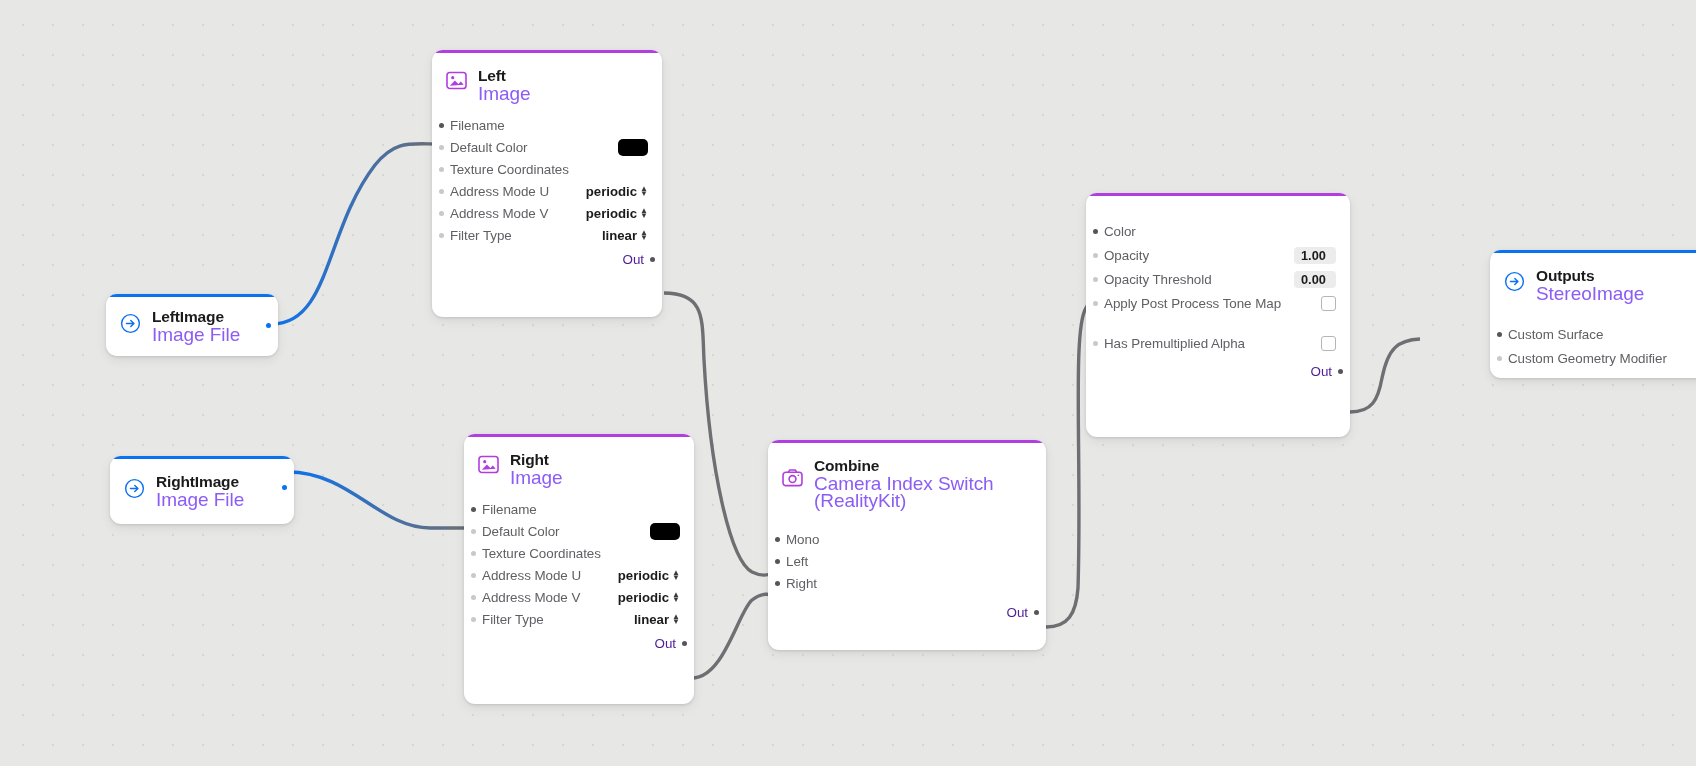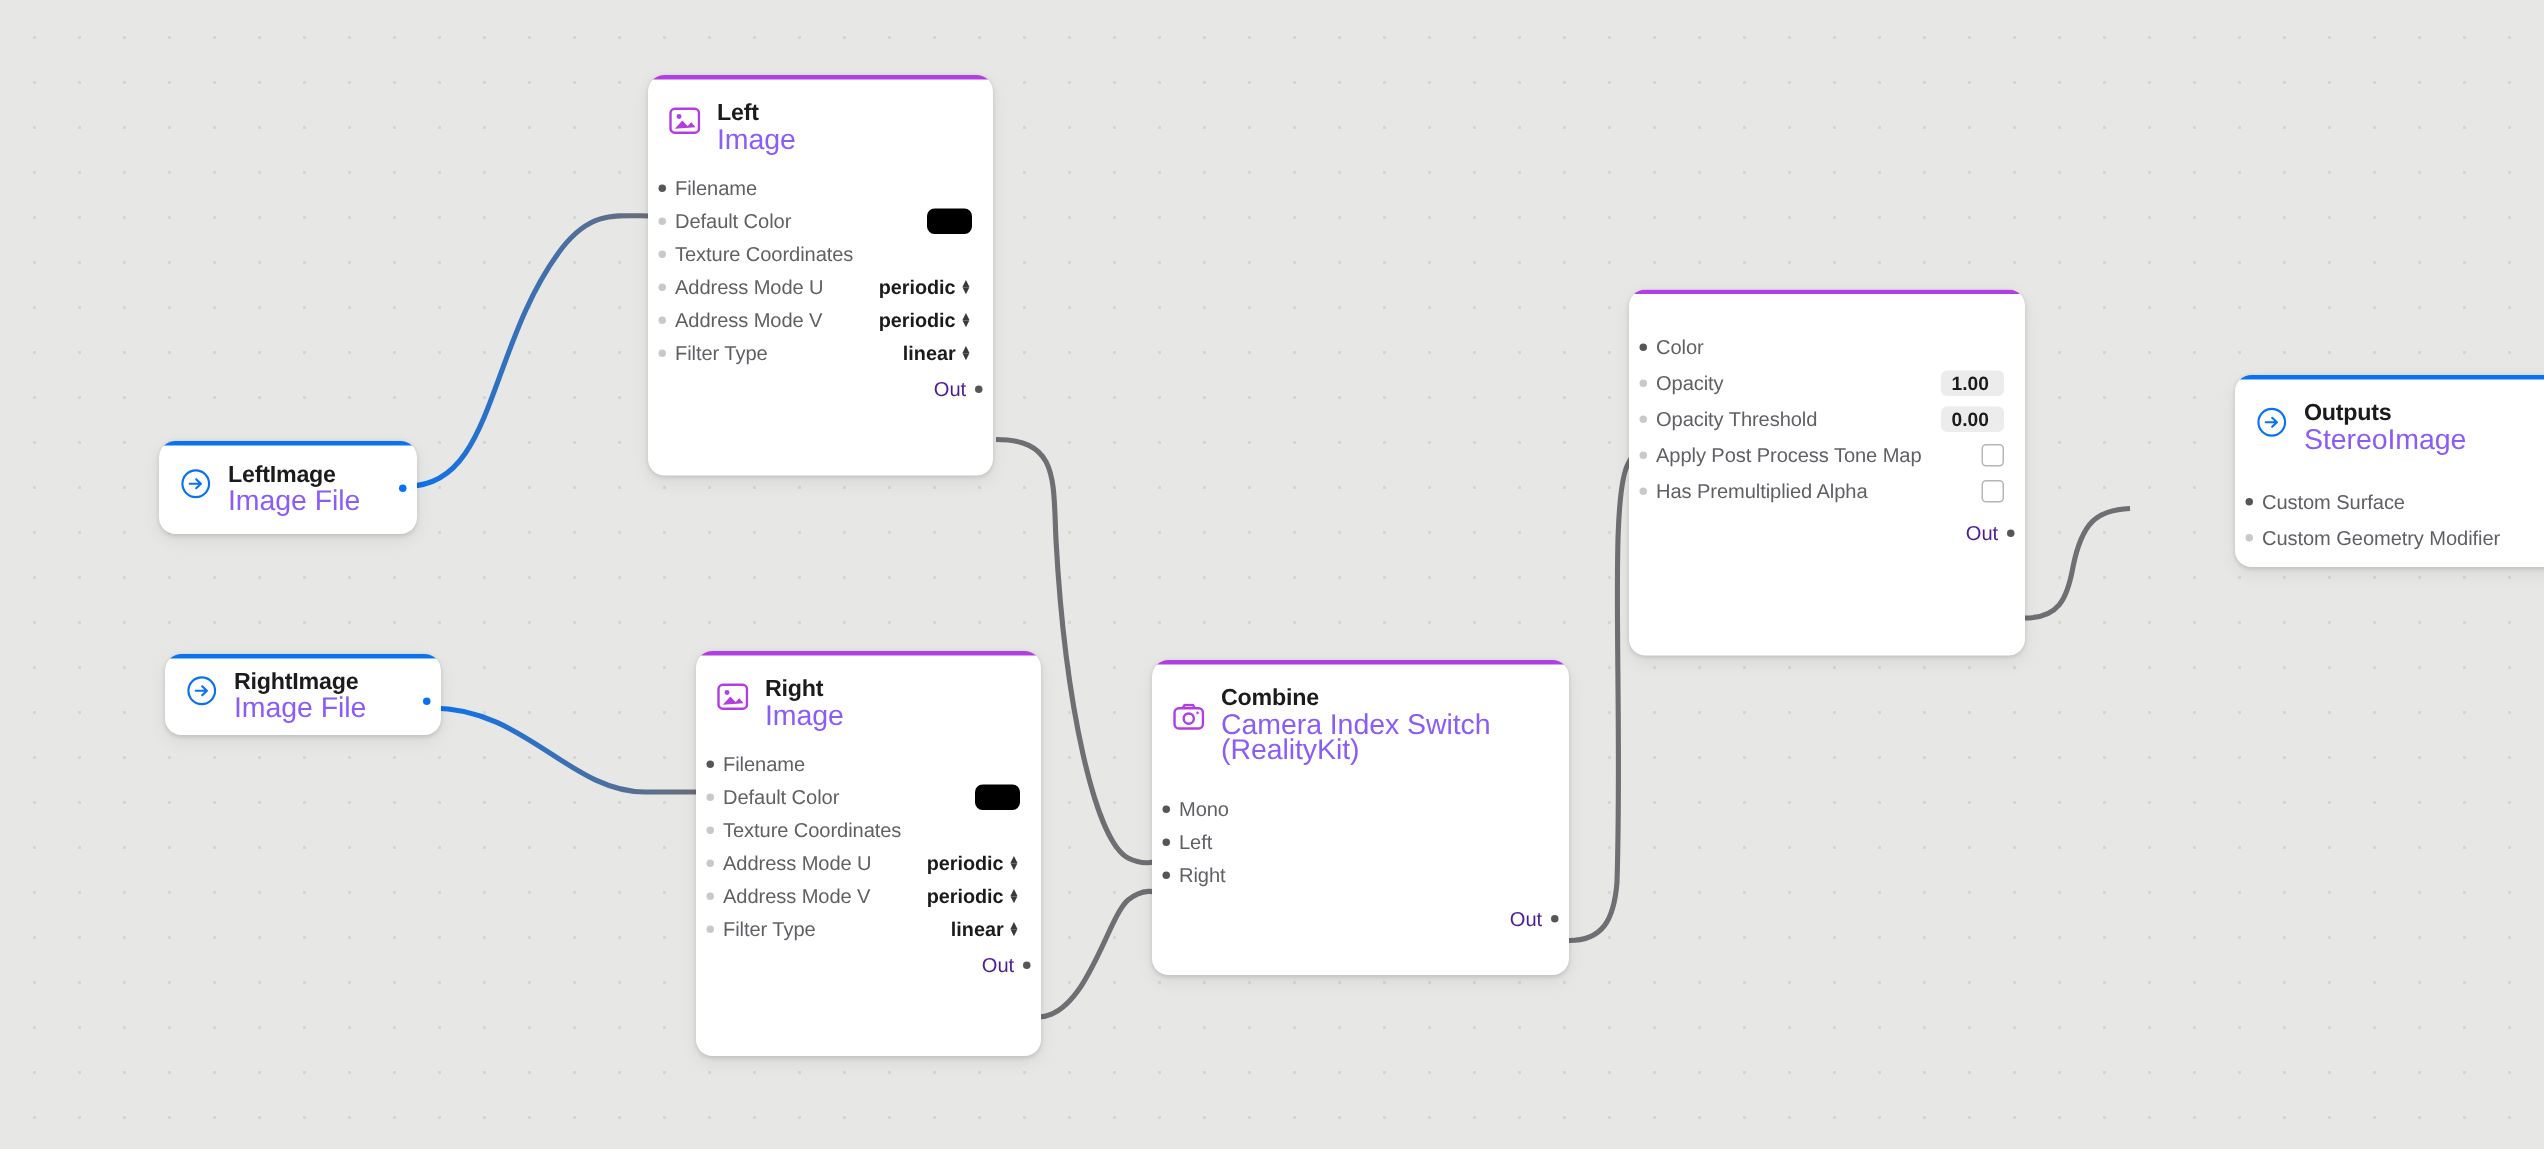--- a/index.html
+++ b/index.html
@@ -172,21 +172,21 @@
         </svg>
       </span>
       <div class="node-titles">
         <span class="node-title">LeftImage</span>
         <span class="node-subtitle">Image File</span>
       </div>
     </div>
     <div class="out-dot blue" style="top:29px;"></div>
   </div>
 
-  <div class="node blue-node src" style="left:110px; top:436px; width:184px; height:54px;">
+  <div class="node blue-node src" style="left:110px; top:456px; width:184px; height:68px;">
     <div class="topbar"></div>
     <div class="node-head">
       <span class="node-icon">
         <svg width="21" height="21" viewBox="0 0 22 22">
           <circle cx="11" cy="11" r="9.3" fill="none" stroke="#0a72f0" stroke-width="1.5"></circle>
           <path d="M6.8 11 H14.4 M11.3 7.9 L14.6 11 L11.3 14.1" fill="none" stroke="#0a72f0" stroke-width="1.5" stroke-linecap="round" stroke-linejoin="round"></path>
         </svg>
       </span>
       <div class="node-titles">
         <span class="node-title">RightImage</span>
@@ -408,21 +408,21 @@
             <span class="numbox">0.00</span>
           </span>
       </div>
       <div class="port-row" style="height:24px;">
         <span class="port-dot dim"></span>
         <span class="port-label">Apply Post Process Tone Map</span>
         <span class="port-ctl">
             <span class="checkbox"></span>
           </span>
       </div>
-      <div class="port-row" style="height:24px;">
+      <div class="port-row" style="height:24px;margin-top:16px;">
         <span class="port-dot dim"></span>
         <span class="port-label">Has Premultiplied Alpha</span>
         <span class="port-ctl">
             <span class="checkbox"></span>
           </span>
       </div>
       <div class="out-row" style="margin-top:5px;">
         <span class="out-label">Out</span>
         <span class="out-dot"></span>
       </div>

